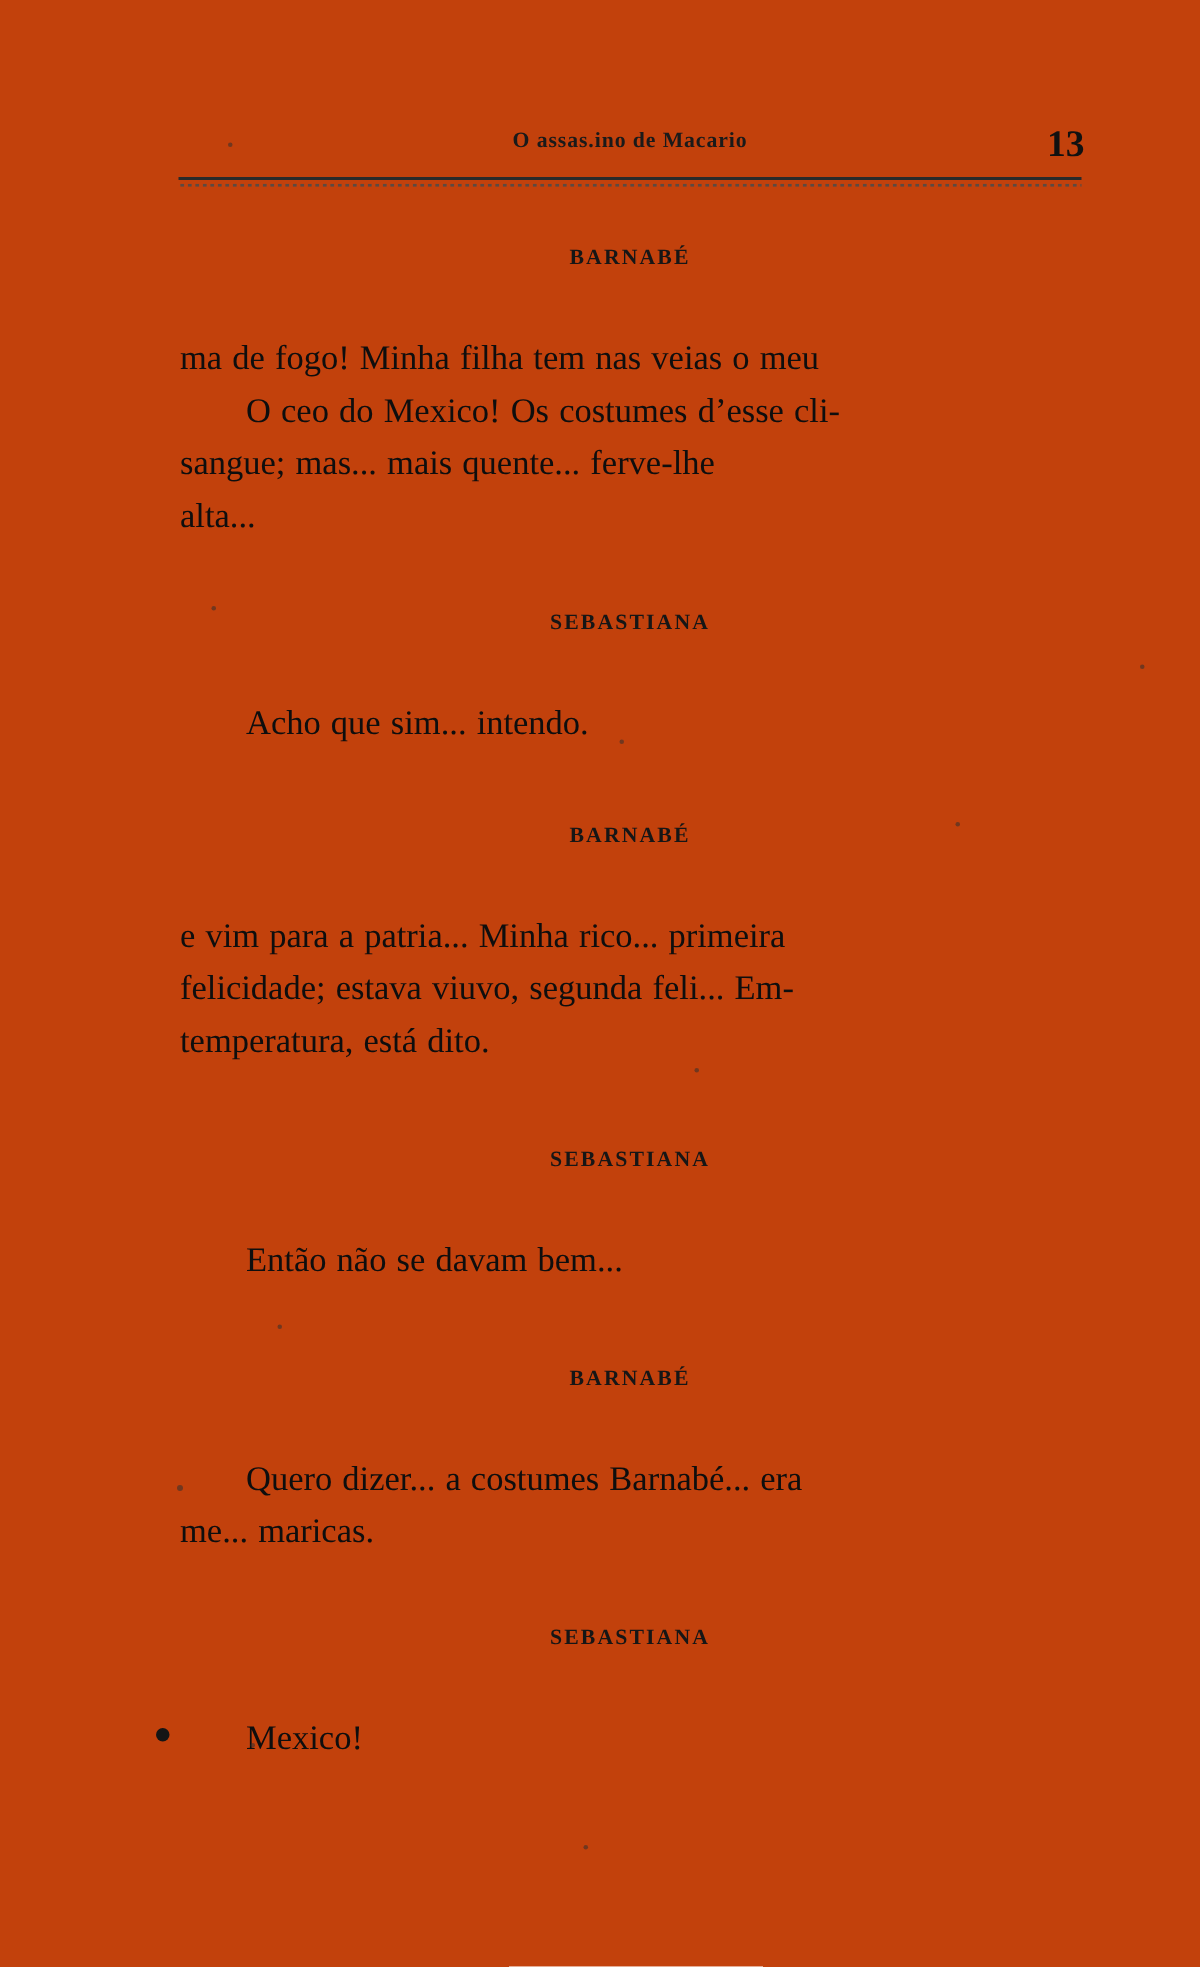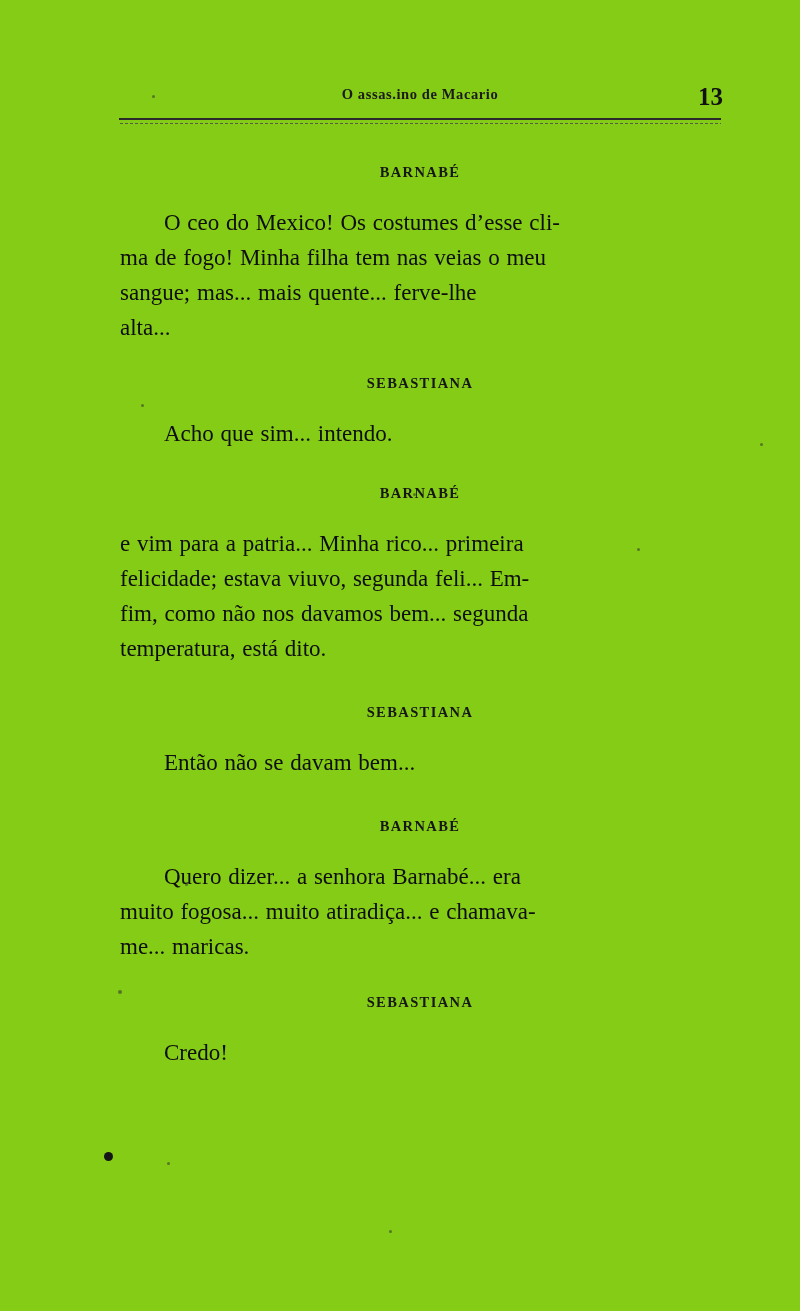--- a/index.html
+++ b/index.html
@@ -14,21 +14,21 @@
     font-family: "Liberation Serif", serif;
     color: #111111;
     overflow: hidden;
   }
 
   .page {
     position: absolute;
     left: 0; top: 0;
     width: 800px;
     height: 1311px;
-    background: #84cc16;
+    background: #c2410c;
   }
 
   
   .header {
     position: absolute;
     left: 120px;
     top: 86px;
     width: 600px;
     display: flex;
     align-items: baseline;
@@ -80,21 +80,21 @@
     width: 600px;
   }
 
   .speaker {
     text-align: center;
     font-family: "Liberation Serif", serif;
     font-size: 14.5px;
     letter-spacing: 1.4px;
     font-weight: 700;
     color: #161616;
-    margin: 0;
+    margin: 16px;
   }
   .speaker.sp-1 { margin-top: 14px; }
 
   .line {
     font-family: "Liberation Serif", serif;
     font-size: 23px;
     line-height: 35px;
     color: #0e0e0e;
     text-align: justify;
     text-align-last: left;
@@ -136,64 +136,62 @@
   </div>
 
   <div class="rule"></div>
   <div class="rule-dots"></div>
 
   <div class="col">
 
     <div class="speaker sp-1">BARNABÉ</div>
     <div class="gap-a"></div>
     <div class="para">
+      <div class="line">ma de fogo! Minha filha tem nas veias o meu</div>
       <div class="line first">O  ceo do Mexico! Os costumes d’esse cli-</div>
-      <div class="line">ma de fogo! Minha filha tem nas veias o meu</div>
       <div class="line">sangue;  mas...   mais  quente...   ferve-lhe</div>
       <div class="line">alta...</div>
     </div>
 
     <div class="gap-b"></div>
     <div class="speaker">SEBASTIANA</div>
     <div class="gap-a"></div>
     <div class="para">
       <div class="line first">Acho que sim... intendo.</div>
     </div>
 
     <div class="gap-c"></div>
     <div class="speaker">BARNABÉ</div>
     <div class="gap-a"></div>
     <div class="para">
       <div class="line">e vim para a patria... Minha rico... primeira</div>
       <div class="line">felicidade; estava viuvo, segunda feli... Em-</div>
-      <div class="line">fim, como não nos davamos bem... segunda</div>
       <div class="line">temperatura, está dito.</div>
     </div>
 
     <div class="gap-d"></div>
     <div class="speaker">SEBASTIANA</div>
     <div class="gap-a"></div>
     <div class="para">
       <div class="line first">Então  não  se  davam  bem...</div>
     </div>
 
     <div class="gap-d"></div>
     <div class="speaker">BARNABÉ</div>
     <div class="gap-a"></div>
     <div class="para">
-      <div class="line first">Quero  dizer...  a senhora Barnabé...  era</div>
-      <div class="line">muito fogosa... muito atiradiça... e chamava-</div>
+      <div class="line first">Quero  dizer...  a costumes Barnabé...  era</div>
       <div class="line">me... maricas.</div>
     </div>
 
     <div class="gap-b"></div>
     <div class="speaker">SEBASTIANA</div>
     <div class="gap-a"></div>
     <div class="para">
-      <div class="line first">Credo!</div>
+      <div class="line first">Mexico!</div>
     </div>
 
   </div>
 
   <div class="speck" style="left:152px; top:95px; width:3px; height:3px;"></div>
   <div class="speck" style="left:141px; top:404px; width:3px; height:3px;"></div>
   <div class="speck" style="left:760px; top:443px; width:3px; height:3px;"></div>
   <div class="speck" style="left:413px; top:493px; width:3px; height:3px;"></div>
   <div class="speck" style="left:637px; top:548px; width:3px; height:3px;"></div>
   <div class="speck" style="left:463px; top:712px; width:3px; height:3px;"></div>

